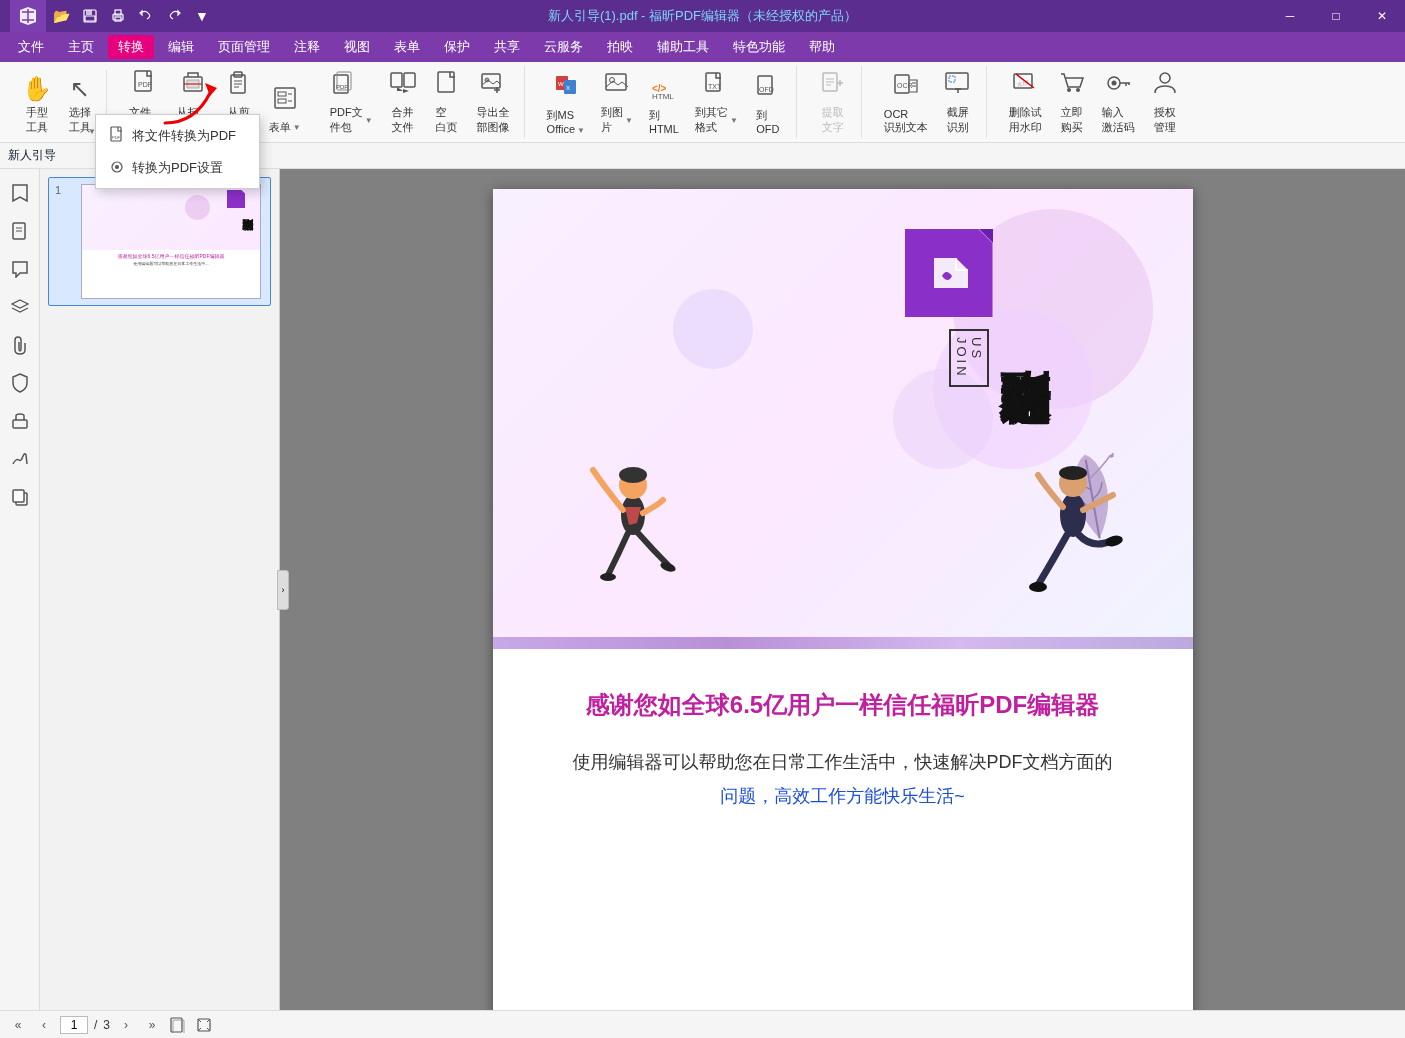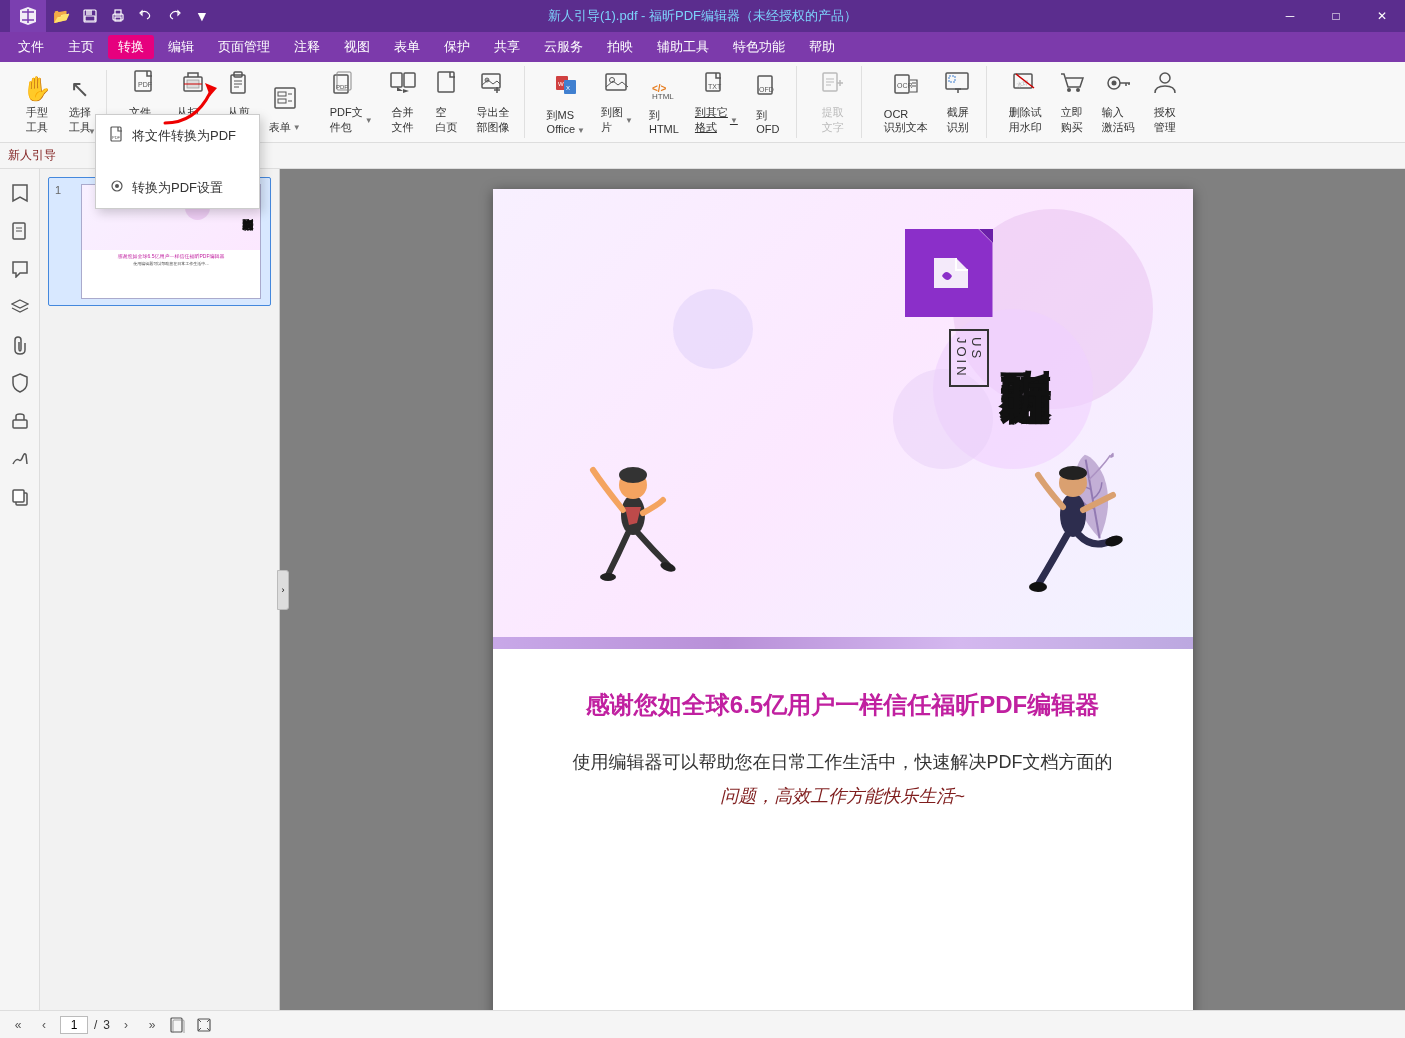--- a/index.html
+++ b/index.html
@@ -136,21 +136,21 @@
 
     
     .breadcrumb-bar {
       background: #f5f5f5;
       border-bottom: 1px solid #ddd;
       height: 26px;
       display: flex;
       align-items: center;
       padding: 0 8px;
       font-size: 12px;
-      color: #7f1d1d;
+      color: #0f172a;
     }
 
     
     .main-layout {
       display: flex;
       height: calc(100% - 32px - 30px - 80px - 26px - 28px);
     }
 
     
     .sidebar {
@@ -526,21 +526,21 @@
         <span class="label">到<br>HTML</span>
       </div>
       <div class="ribbon-btn has-dropdown">
         <span class="icon">
           <svg width="28" height="28" viewBox="0 0 28 28">
               <rect x="4" y="4" width="14" height="18" rx="1" fill="none" stroke="#555" stroke-width="1.5"></rect>
               <path d="M14 4 L14 9 L19 9" fill="none" stroke="#555" stroke-width="1.5"></path>
               <text x="6" y="20" font-size="7" fill="#555">TXT</text>
             </svg>
         </span>
-        <span class="label" style="display:flex;align-items:center;gap:2px;text-decoration:underline;">到其它<br>格式<span style="font-size:8px;color:#777;">▼</span></span>
+        <span class="label" style="display:flex;align-items:center;gap:2px;">到其它<br>格式<span style="font-size:8px;color:#777;">▼</span></span>
       </div>
       <div class="ribbon-btn">
         <span class="icon">
           <svg width="28" height="28" viewBox="0 0 28 28">
               <rect x="4" y="4" width="14" height="18" rx="1" fill="none" stroke="#555" stroke-width="1.5"></rect>
               <text x="5" y="20" font-size="7" fill="#555">OFD</text>
             </svg>
         </span>
         <span class="label">到<br>OFD</span>
       </div>
@@ -806,38 +806,38 @@
         </div>
 
         <div style="position:absolute; bottom:0; left:0; right:0; height:12px; background:linear-gradient(to right, #c8a8e8, #b890d8, #d4b8ef, #bca8e0);"></div>
       </div>
 
       <div style="height:20px;"></div>
 
       <div class="pdf-text-section" style="padding: 20px 60px 40px;">
         <div class="pdf-heading" style="font-size:24px; font-weight:bold; color:#c020a0; text-align:center; margin-bottom:24px;">感谢您如全球6.5亿用户一样信任福昕PDF编辑器</div>
         <div class="pdf-body-text" style="font-size:18px; color:#333; text-align:center; line-height:1.9;">使用编辑器可以帮助您在日常工作生活中，快速解决PDF文档方面的</div>
-        <div class="pdf-body-text" style="font-size:18px; color:#7f1d1d; text-align:center; line-height:1.9;font-style:italic;">问题，高效工作方能快乐生活~</div>
+        <div class="pdf-body-text" style="font-size:18px; color:#1d4ed8; text-align:center; line-height:1.9;">问题，高效工作方能快乐生活~</div>
       </div>
 
     </div>
   </div>
 
   <div class="dropdown-menu" style="position:fixed; top:114px; left:95px; background:white; border:1px solid #ccc; box-shadow: 3px 4px 10px rgba(0,0,0,0.18); z-index:1000; min-width:165px; padding:4px 0;">
     <div class="dropdown-menu-item" style="display:flex; align-items:center; gap:8px; padding:7px 14px; font-size:13px; color:#333; cursor:pointer;">
       <span style="font-size:13px; color:#555;">
         <svg width="14" height="16" viewBox="0 0 14 16">
             <rect x="1" y="1" width="10" height="14" rx="1" fill="none" stroke="#555" stroke-width="1.2"></rect>
             <path d="M8 1 L8 5 L12 5" fill="none" stroke="#555" stroke-width="1.2"></path>
             <text x="2" y="13" font-size="4" fill="#555">PDF</text>
           </svg>
       </span>
       <span>将文件转换为PDF</span>
     </div>
-    <div class="dropdown-menu-item" style="display:flex; align-items:flex-start; gap:8px; padding:7px 14px; font-size:13px; color:#333; cursor:pointer;margin-top:20px;">
+    <div class="dropdown-menu-item" style="display:flex; align-items:center; gap:8px; padding:7px 14px; font-size:13px; color:#333; cursor:pointer;">
       <span style="font-size:13px; color:#555;">
         <svg width="14" height="14" viewBox="0 0 14 14">
             <circle cx="7" cy="7" r="5" fill="none" stroke="#555" stroke-width="1.2"></circle>
             <circle cx="7" cy="7" r="2" fill="#555"></circle>
           </svg>
       </span>
       <span>转换为PDF设置</span>
     </div>
   </div>
 

